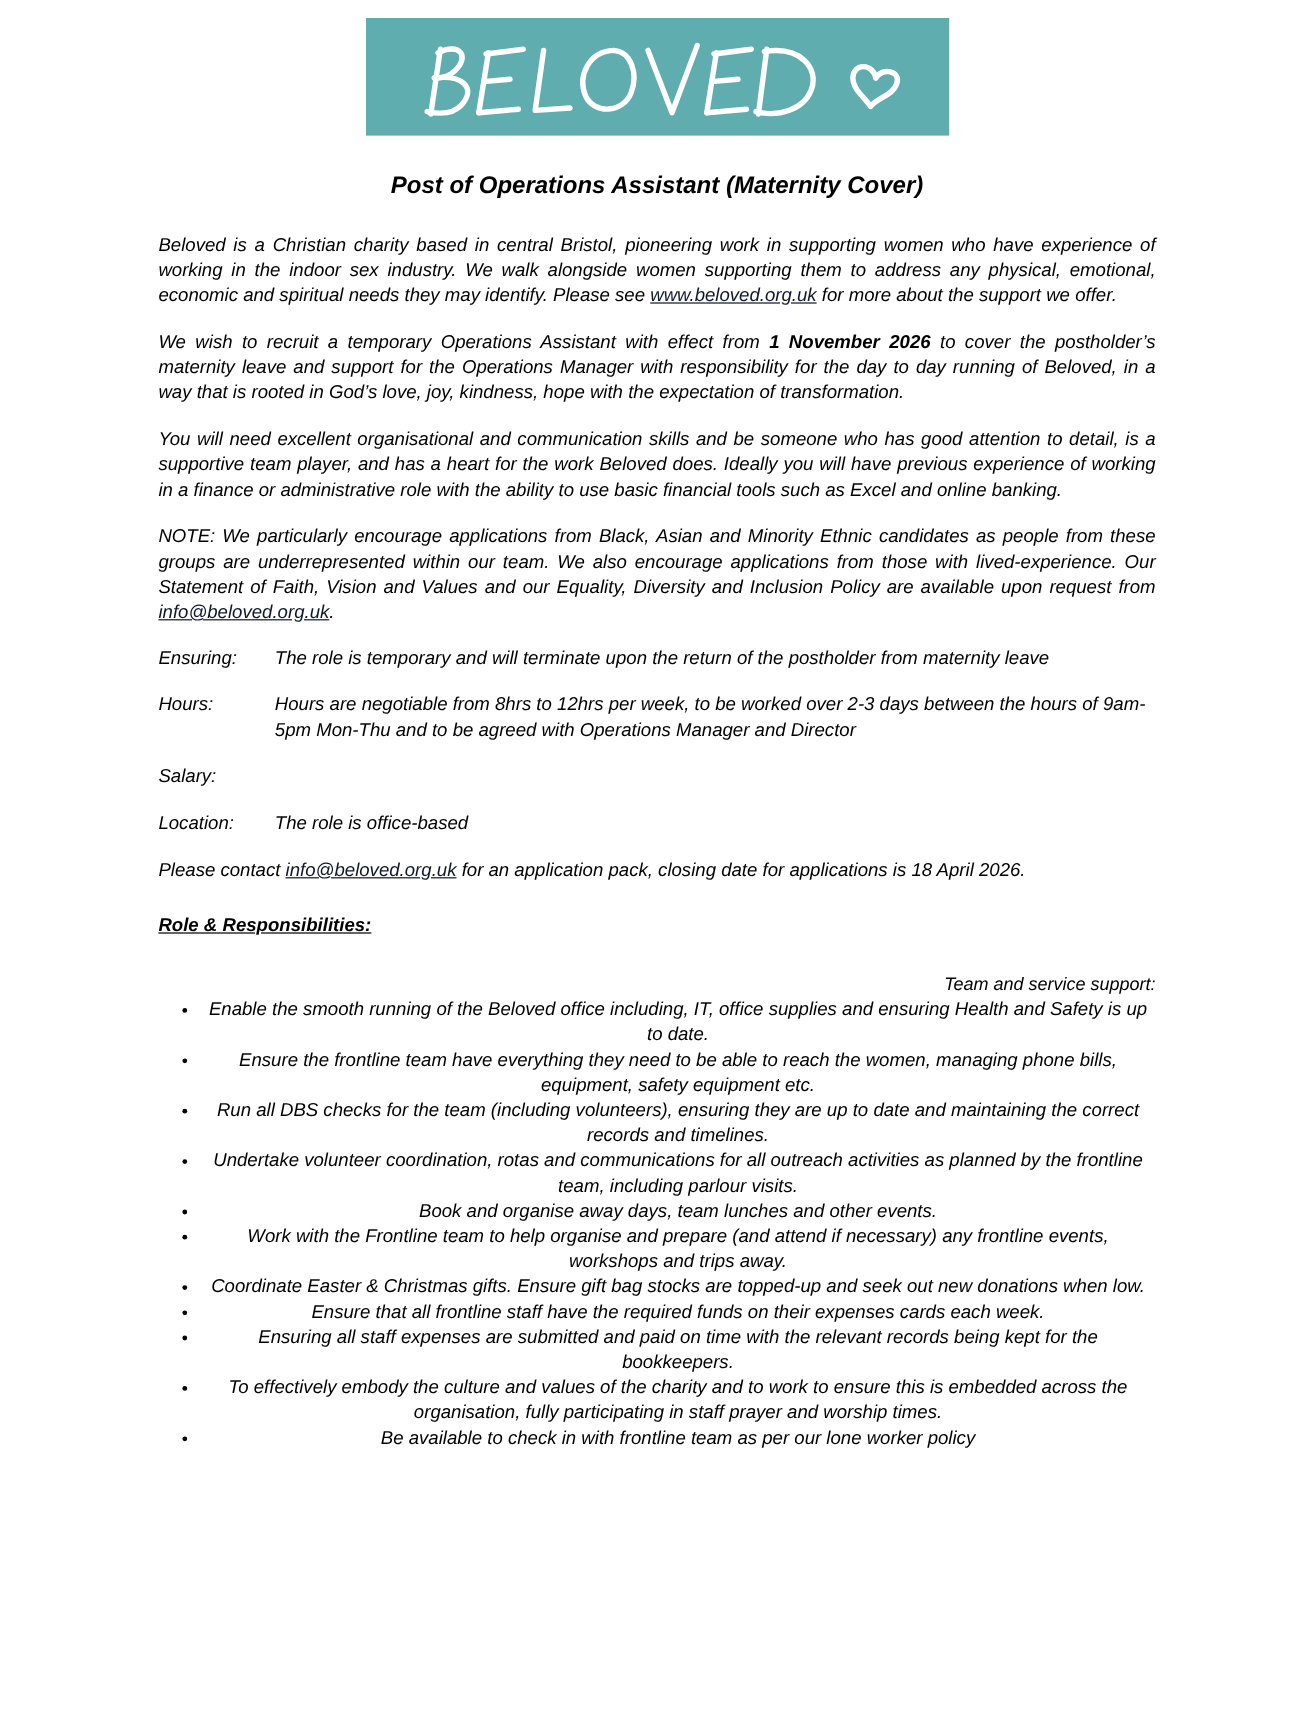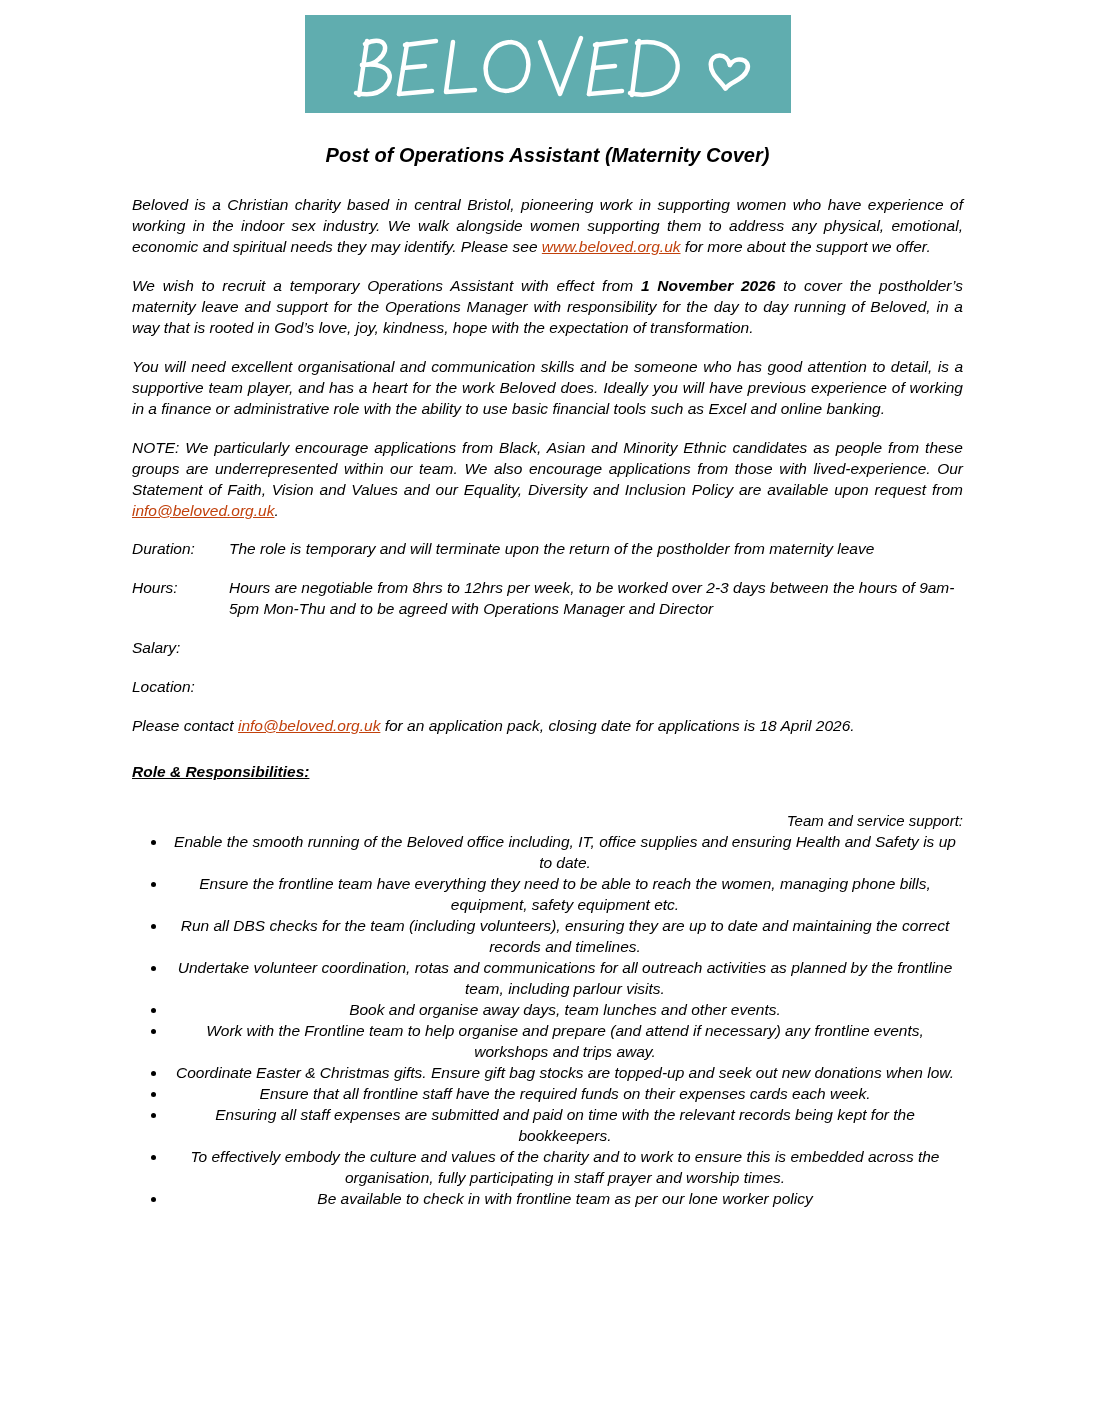--- a/index.html
+++ b/index.html
@@ -34,21 +34,21 @@
     line-height: 24px;
   }
   .body-text {
     font-size: 15.5px;
     line-height: 21px;
     text-align: justify;
     margin: 18px 0 0 0;
   }
   .first-para { margin-top: 27px; }
   a.doc-link {
-    color: #c2410c;
+    color: #0f172a;
     text-decoration: underline;
     cursor: pointer;
   }
   .bold { font-weight: bold; }
   .details { margin-top: 17px; }
   .detail-row {
     display: flex;
     font-size: 15.5px;
     line-height: 21px;
     margin-bottom: 18px;
@@ -124,32 +124,33 @@
   <p class="body-text first-para"><span>Beloved is a Christian charity based in central Bristol, pioneering work in supporting women who have experience of working in the indoor sex industry. We walk alongside women supporting them to address any physical, emotional, economic and spiritual needs they may identify.  Please see </span><a class="doc-link">www.beloved.org.uk</a><span> for more about the support we offer.</span></p>
 
   <p class="body-text"><span>We wish to recruit a temporary Operations Assistant with effect from </span><span class="bold">1 November 2026</span><span> to cover the postholder’s maternity leave and support for the Operations Manager with responsibility for the day to day running of Beloved, in a way that is rooted in God’s love, joy, kindness, hope with the expectation of transformation.</span></p>
 
   <p class="body-text">You will need excellent organisational and communication skills and be someone who has good attention to detail, is a supportive team player, and has a heart for the work Beloved does. Ideally you will have previous experience of working in a finance or administrative role with the ability to use basic financial tools such as Excel and online banking.</p>
 
   <p class="body-text"><span>NOTE: We particularly encourage applications from Black, Asian and Minority Ethnic candidates as people from these groups are underrepresented within our team. We also encourage applications from those with lived-experience. Our Statement of Faith, Vision and Values and our Equality, Diversity and Inclusion Policy are available upon request from </span><a class="doc-link">info@beloved.org.uk</a><span>.</span></p>
 
   <div class="details">
     <div class="detail-row">
-      <div class="detail-label">Duration:</div>
+      <div class="detail-label">Ensuring:</div>
       <div class="detail-value">The role is temporary and will terminate upon the return of the postholder from maternity leave</div>
     </div>
     <div class="detail-row">
       <div class="detail-label">Hours:</div>
       <div class="detail-value">Hours are negotiable from 8hrs to 12hrs per week, to be worked over 2-3 days between the hours of 9am-5pm Mon-Thu and to be agreed with Operations Manager and Director</div>
     </div>
     <div class="detail-row">
       <div class="detail-label">Salary:</div>
     </div>
     <div class="detail-row">
       <div class="detail-label">Location:</div>
+      <div class="detail-value">The role is office-based</div>
     </div>
   </div>
 
   <p class="body-text contact-para"><span>Please contact </span><a class="doc-link">info@beloved.org.uk</a><span> for an application pack, closing date for applications is 18 April 2026.</span></p>
 
   <div class="role-heading">Role &amp; Responsibilities:</div>
 
   <div class="team-subheading">Team and service support:</div>
 
   <ul class="bullet-list">

